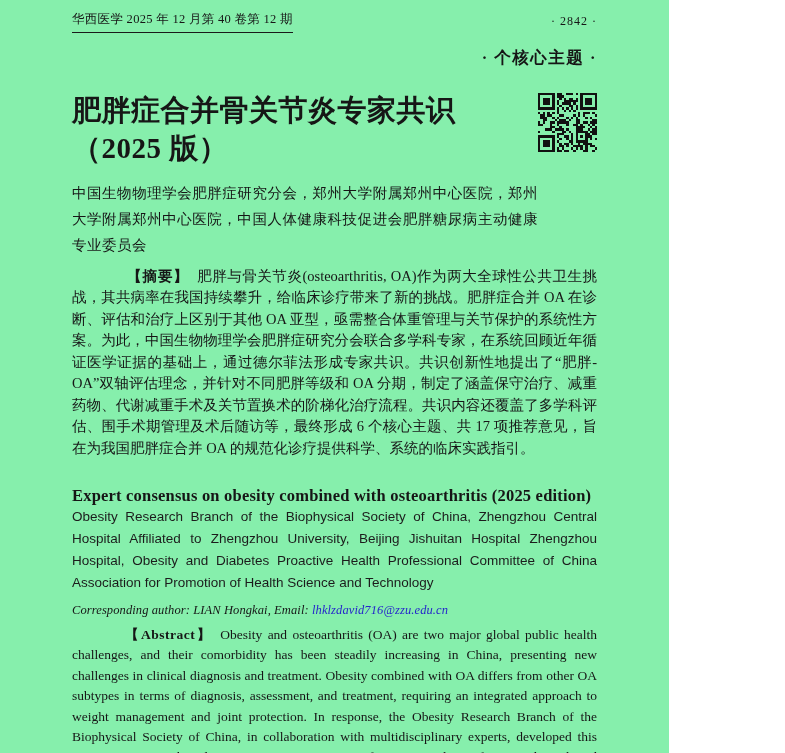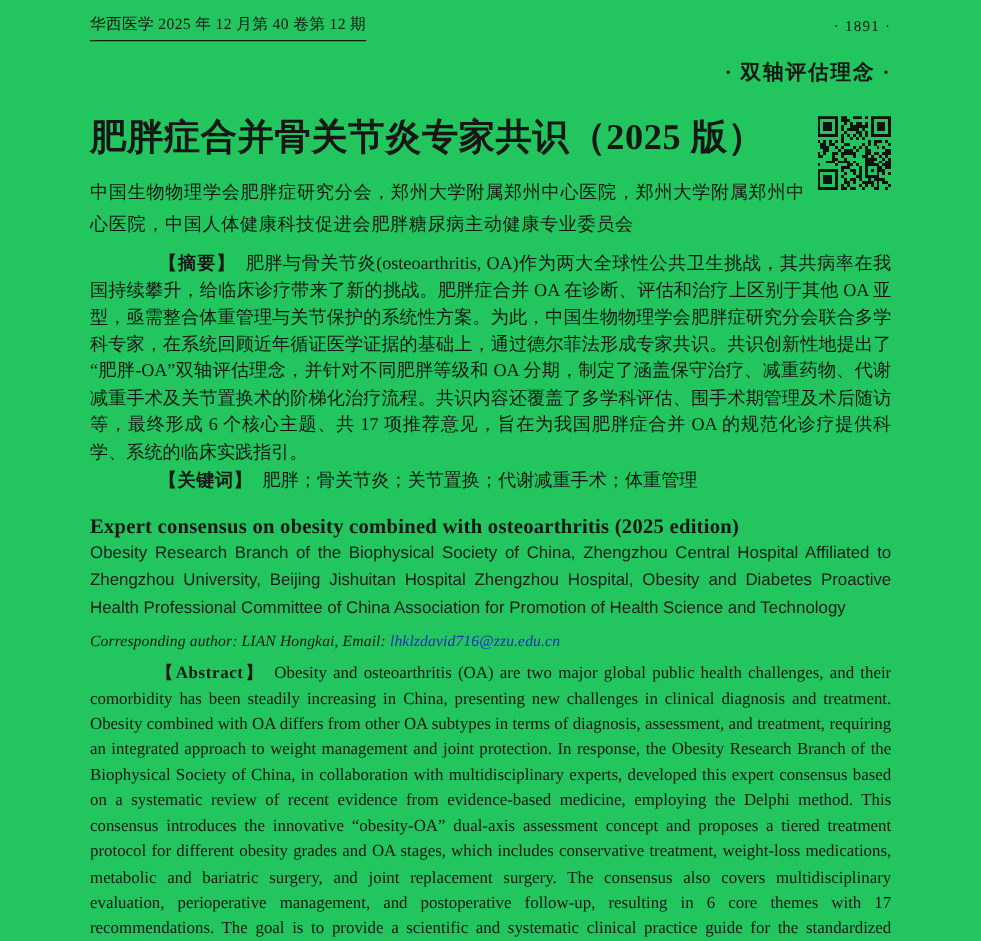--- a/index.html
+++ b/index.html
@@ -1,21 +1,21 @@
 <!DOCTYPE html>
 <html lang="zh"><head>
 <meta charset="utf-8">
 <style>
   * { margin: 0; padding: 0; box-sizing: border-box; }
   html, body { background: #ffffff; }
   .page {
     position: relative;
-    width: 785px;
+    width: 669px;
     height: 753px;
-    background: #22c55e;
+    background: #86efac;
     color: #161616;
     font-family: "Liberation Serif", "DejaVu Serif", serif;
     overflow: hidden;
   }
   .inner { padding: 12px 72px 0 72px; }
 
   
   .runhead {
     display: flex;
     justify-content: space-between;
@@ -77,21 +77,21 @@
   .keywords-zh {
     font-size: 14.5px;
     line-height: 22px;
     text-indent: 2em;
     margin-top: 1px;
   }
   .para-label { font-weight: bold; margin-right: 0.55em; letter-spacing: 0.5px; margin-left: 26px; }
 
   
   .title-en {
-    margin-top: 15px;
+    margin-top: 27px;
     font-size: 16.5px;
     font-weight: bold;
     letter-spacing: 0.2px;
   }
   .affiliation-en {
     margin-top: 0;
     font-family: "Liberation Sans", "DejaVu Sans", sans-serif;
     font-size: 13.5px;
     line-height: 22px;
     color: #1c1c1c;
@@ -113,24 +113,24 @@
   }
 </style>
 </head>
 <body>
 
 <div class="page" style="color: rgb(22, 22, 22);">
   <div class="inner">
 
     <div class="runhead">
       <span class="journal-info">华西医学 2025 年 12 月第 40 卷第 12 期</span>
-      <span class="page-number">· 1891 ·</span>
+      <span class="page-number">· 2842 ·</span>
     </div>
 
-    <div class="section-label">· 双轴评估理念 ·</div>
+    <div class="section-label">· 个核心主题 ·</div>
 
     <div class="title-row">
       <div class="title-col">
         <h1 class="article-title">肥胖症合并骨关节炎专家共识（2025 版）</h1>
         <div class="affiliation-zh">中国生物物理学会肥胖症研究分会，郑州大学附属郑州中心医院，郑州大学附属郑州中心医院，中国人体健康科技促进会肥胖糖尿病主动健康专业委员会</div>
       </div>
       <div class="qr-box">
         <svg id="qr-svg" viewBox="0 0 25 25" shape-rendering="crispEdges" aria-hidden="true">
             <g fill="#111111">
               <rect x="0" y="0" width="1" height="1"></rect>
@@ -442,21 +442,20 @@
               <rect x="19" y="24" width="1" height="1"></rect>
               <rect x="20" y="24" width="1" height="1"></rect>
               <rect x="23" y="24" width="1" height="1"></rect>
             </g>
           </svg>
       </div>
     </div>
 
     <p class="abstract-zh"><span class="para-label">【摘要】</span><span>肥胖与骨关节炎(osteoarthritis, OA)作为两大全球性公共卫生挑战，其共病率在我国持续攀升，给临床诊疗带来了新的挑战。肥胖症合并 OA 在诊断、评估和治疗上区别于其他 OA 亚型，亟需整合体重管理与关节保护的系统性方案。为此，中国生物物理学会肥胖症研究分会联合多学科专家，在系统回顾近年循证医学证据的基础上，通过德尔菲法形成专家共识。共识创新性地提出了“肥胖-OA”双轴评估理念，并针对不同肥胖等级和 OA 分期，制定了涵盖保守治疗、减重药物、代谢减重手术及关节置换术的阶梯化治疗流程。共识内容还覆盖了多学科评估、围手术期管理及术后随访等，最终形成 6 个核心主题、共 17 项推荐意见，旨在为我国肥胖症合并 OA 的规范化诊疗提供科学、系统的临床实践指引。</span></p>
 
-    <p class="keywords-zh"><span class="para-label">【关键词】</span><span>肥胖；骨关节炎；关节置换；代谢减重手术；体重管理</span></p>
 
     <h2 class="title-en">Expert consensus on obesity combined with osteoarthritis (2025 edition)</h2>
 
     <div class="affiliation-en">Obesity Research Branch of the Biophysical Society of China,  Zhengzhou Central Hospital Affiliated to Zhengzhou University,  Beijing Jishuitan Hospital Zhengzhou Hospital,  Obesity and Diabetes Proactive Health Professional Committee of China Association for Promotion of Health Science and Technology</div>
 
     <div class="corresponding"><span>Corresponding author: LIAN Hongkai, Email: </span><a href="#" class="email-link" style="color: rgb(37, 37, 204);">lhklzdavid716@zzu.edu.cn</a></div>
 
     <p class="abstract-en"><span class="para-label">【Abstract】</span><span>Obesity and osteoarthritis (OA) are two major global public health challenges, and their comorbidity has been steadily increasing in China, presenting new challenges in clinical diagnosis and treatment. Obesity combined with OA differs from other OA subtypes in terms of diagnosis, assessment, and treatment, requiring an integrated approach to weight management and joint protection. In response, the Obesity Research Branch of the Biophysical Society of China, in collaboration with multidisciplinary experts, developed this expert consensus based on a systematic review of recent evidence from evidence-based medicine, employing the Delphi method. This consensus introduces the innovative “obesity-OA” dual-axis assessment concept and proposes a tiered treatment protocol for different obesity grades and OA stages, which includes conservative treatment, weight-loss medications, metabolic and bariatric surgery, and joint replacement surgery. The consensus also covers multidisciplinary evaluation, perioperative management, and postoperative follow-up, resulting in 6 core themes with 17 recommendations. The goal is to provide a scientific and systematic clinical practice guide for the standardized diagnosis and treatment of obesity combined with OA in China.</span></p>
 
   </div>

